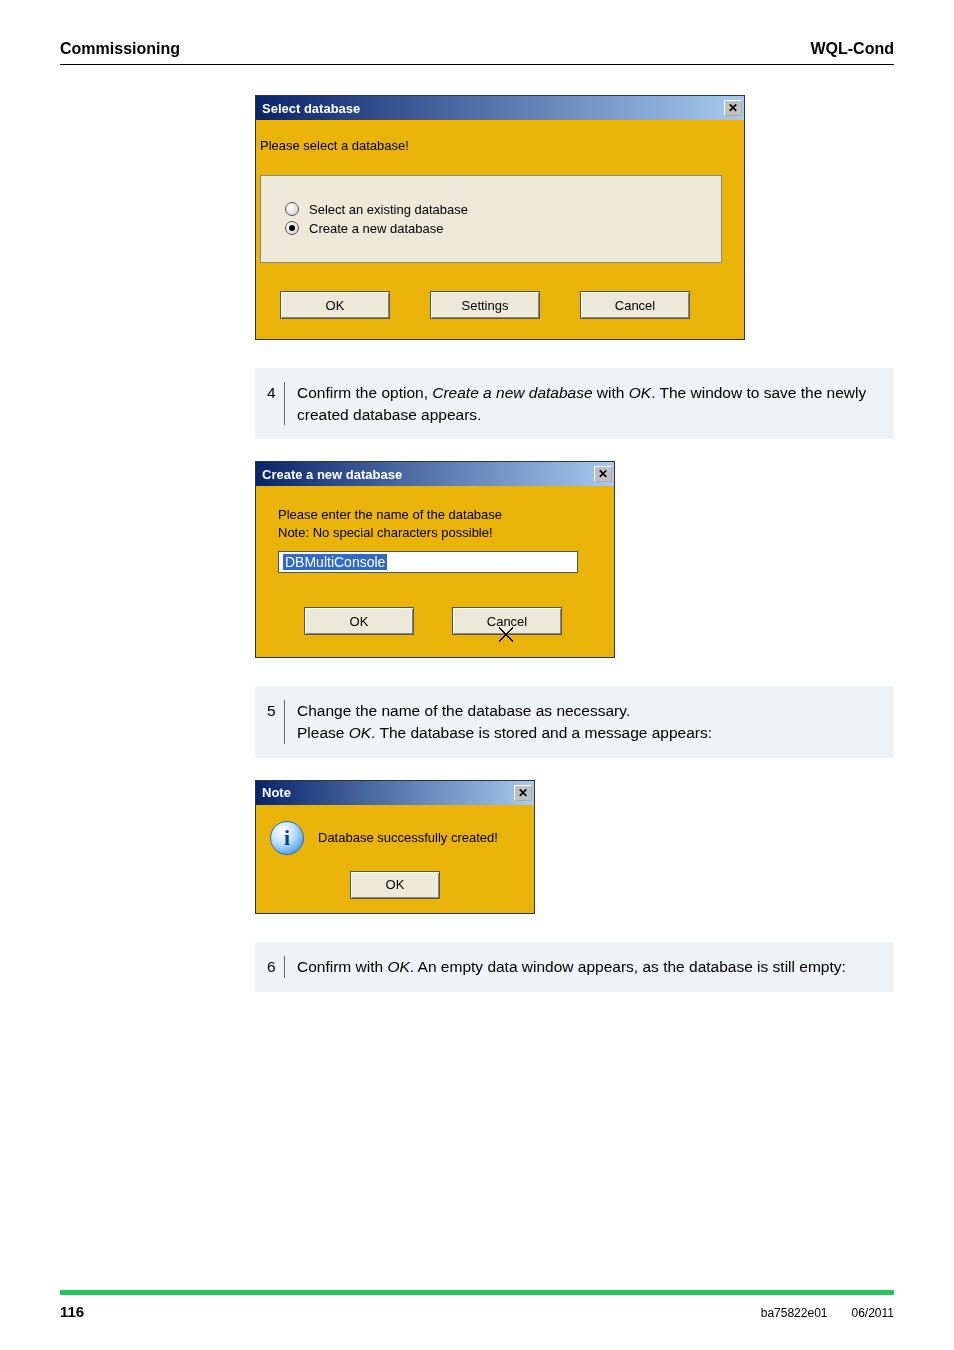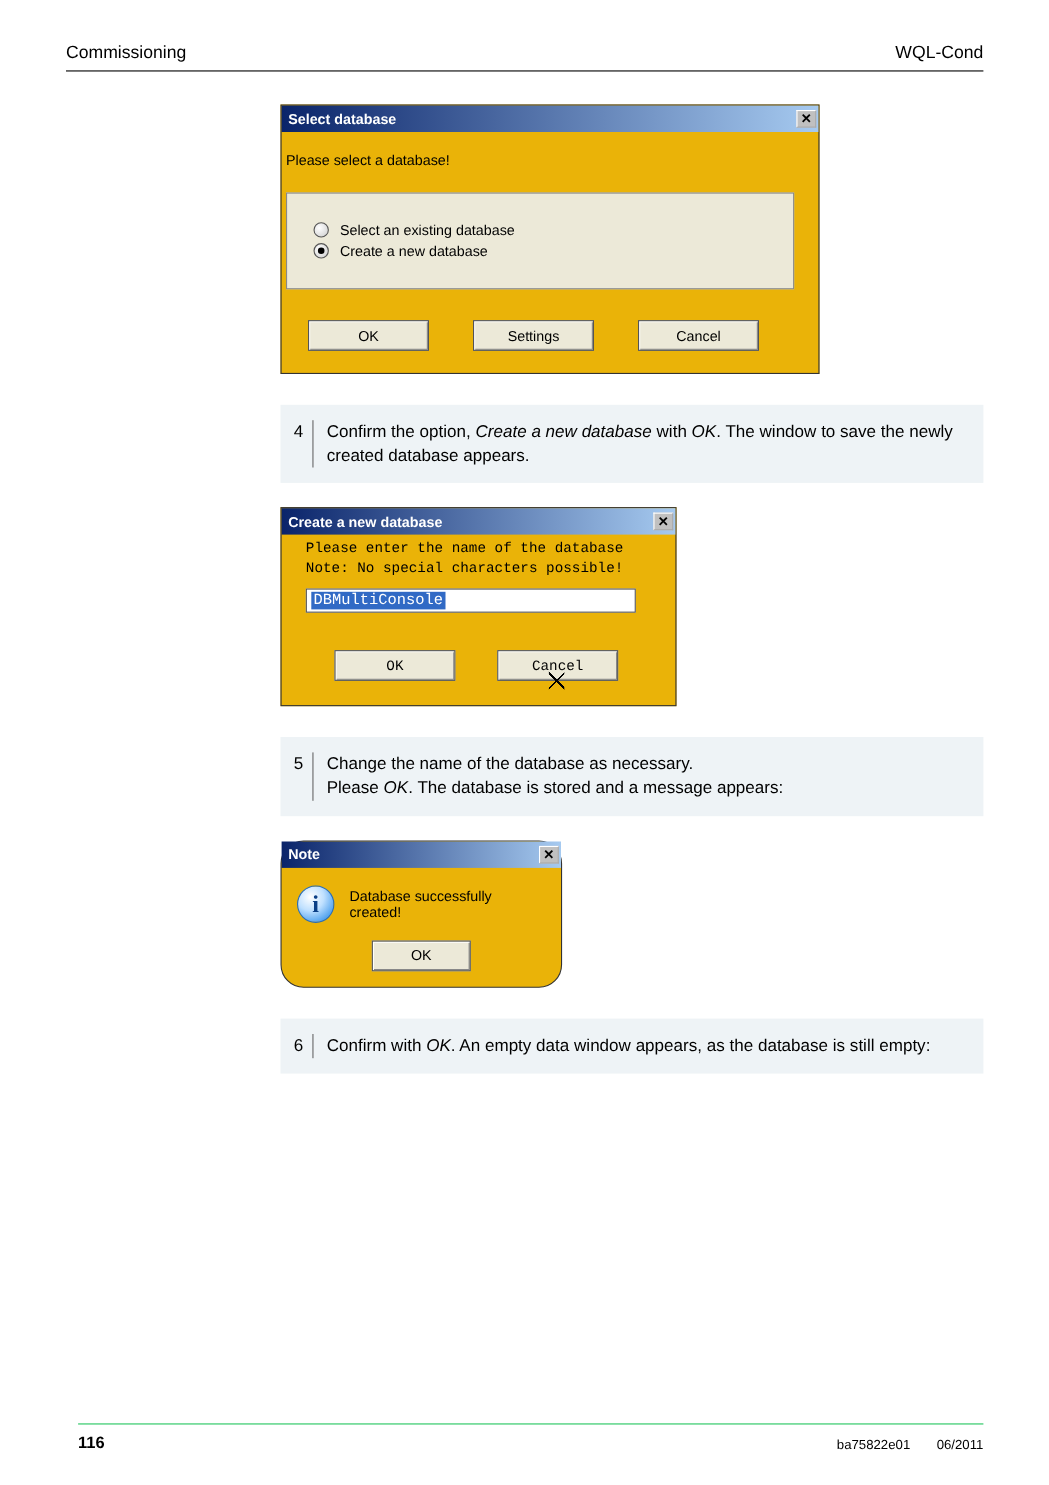--- a/index.html
+++ b/index.html
@@ -13,21 +13,21 @@
   }
   .page {
     padding: 40px 60px 30px 60px;
     height: 100%;
     display: flex;
     flex-direction: column;
   }
   .header-row {
     display: flex;
     justify-content: space-between;
-    font-weight: normal;
+    font-weight: bold;
     font-size: 16px;
     padding-bottom: 6px;
     border-bottom: 1.5px solid #000;
     margin-bottom: 30px;
   }
   .content {
     margin-left: 195px;
     flex: 1;
   }
   
@@ -124,21 +124,21 @@
     flex-shrink: 0;
     border-right: 1px solid #666;
     padding-right: 10px;
   }
   .step-text {
     flex: 1;
   }
   .step-text .em { font-style: italic; }
   
   .dlg-createdb { width: 360px; }
-  .dlg-createdb .win-body { padding: 4px 22px 22px 22px; font-family: Liberation Mono, monospace; }
+  .dlg-createdb .win-body { padding: 20px 22px 22px 22px; }
   .db-prompt { font-size: 13px; line-height: 1.35; margin-bottom: 10px; }
   .db-input {
     width: 300px;
     height: 22px;
     border: 1px solid #555;
     background: #fff;
     padding: 0 4px;
     display: flex;
     align-items: center;
     font-size: 14px;
@@ -164,21 +164,21 @@
     top: 18px;
     width: 14px;
     height: 18px;
     background:
       linear-gradient(45deg, transparent 48%, #000 48% 54%, transparent 54%) no-repeat,
       linear-gradient(-45deg, transparent 48%, #000 48% 54%, transparent 54%) no-repeat;
     background-position: 0 0, 0 0;
     pointer-events: none;
   }
   
-  .dlg-note { width: 256px; border-radius: 21px; }
+  .dlg-note { width: 280px; }
   .dlg-note .win-body {
     padding: 16px 14px 14px 14px;
   }
   .note-row {
     display: flex;
     align-items: center;
     gap: 14px;
     margin-bottom: 16px;
   }
   .info-icon {
@@ -194,24 +194,23 @@
     font-weight: bold;
     font-size: 22px;
   }
   .note-ok-row { display: flex; justify-content: center; }
   .dlg-select { width: 490px; }
   .footer {
     display: flex;
     justify-content: space-between;
     align-items: flex-end;
     font-size: 13px;
-    border-top: 1px solid #22c55e;
+    border-top: 5px solid #22c55e;
     padding-top: 8px;
     margin-top: auto;
-    margin-left: 11px;
   }
   .footer .pn { font-size: 15px; font-weight: bold; }
   .footer .right { display: flex; gap: 24px; font-size: 12px; }
 </style>
 </head>
 <body>
 
 <div class="page">
   <div class="header-row">
     <span>Commissioning</span>

